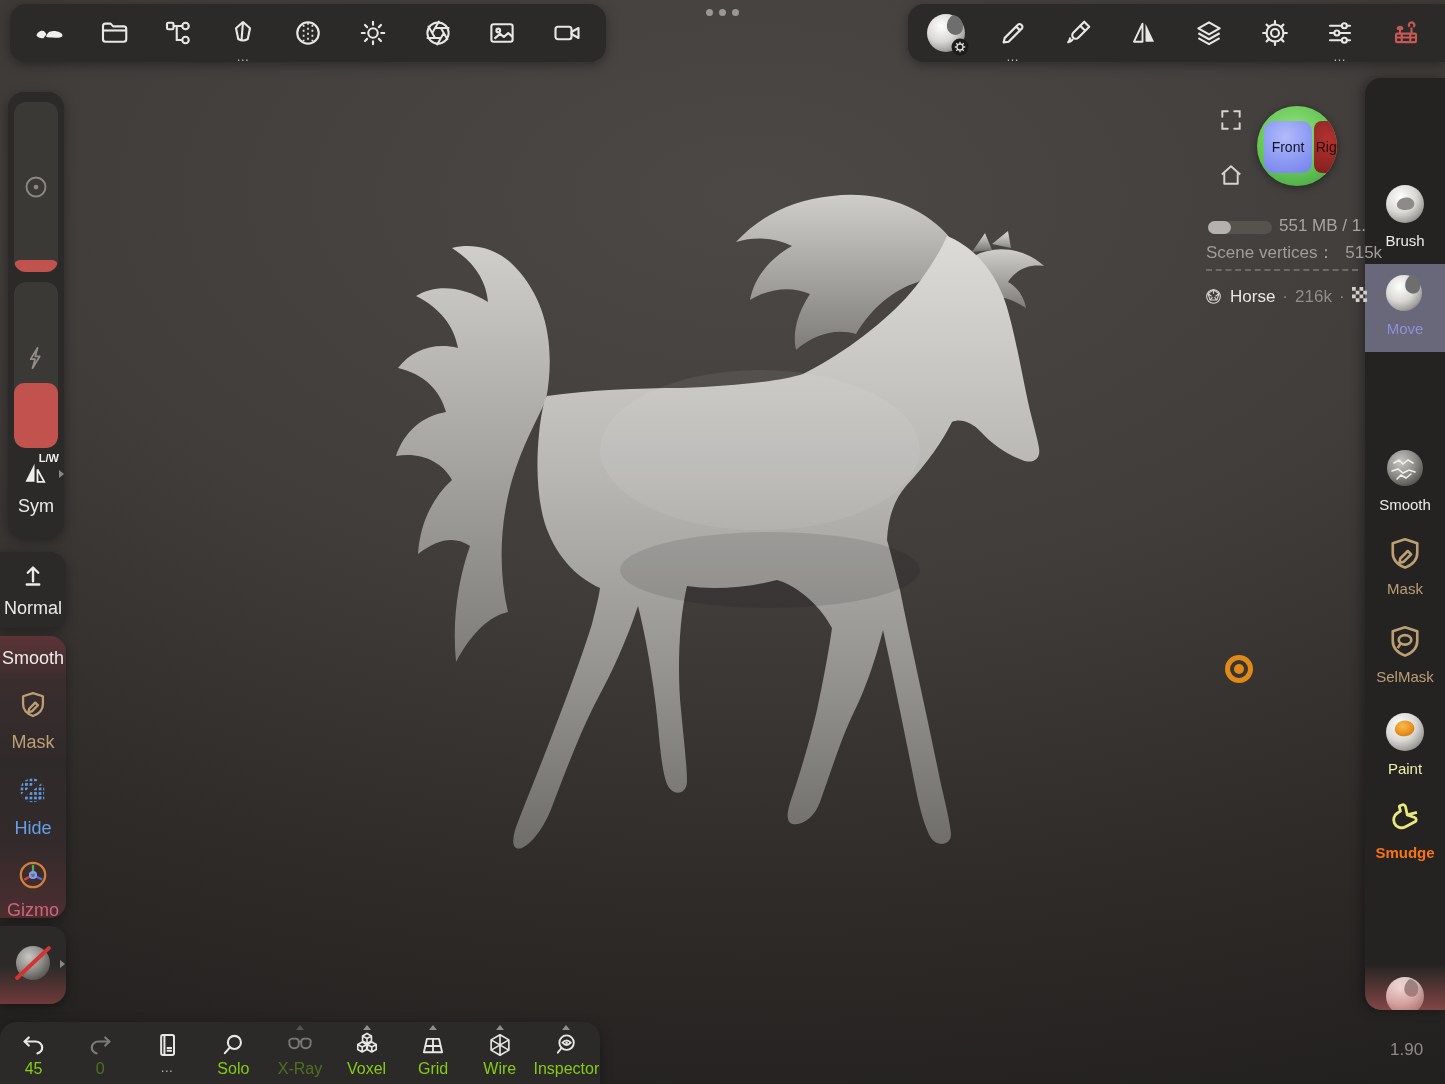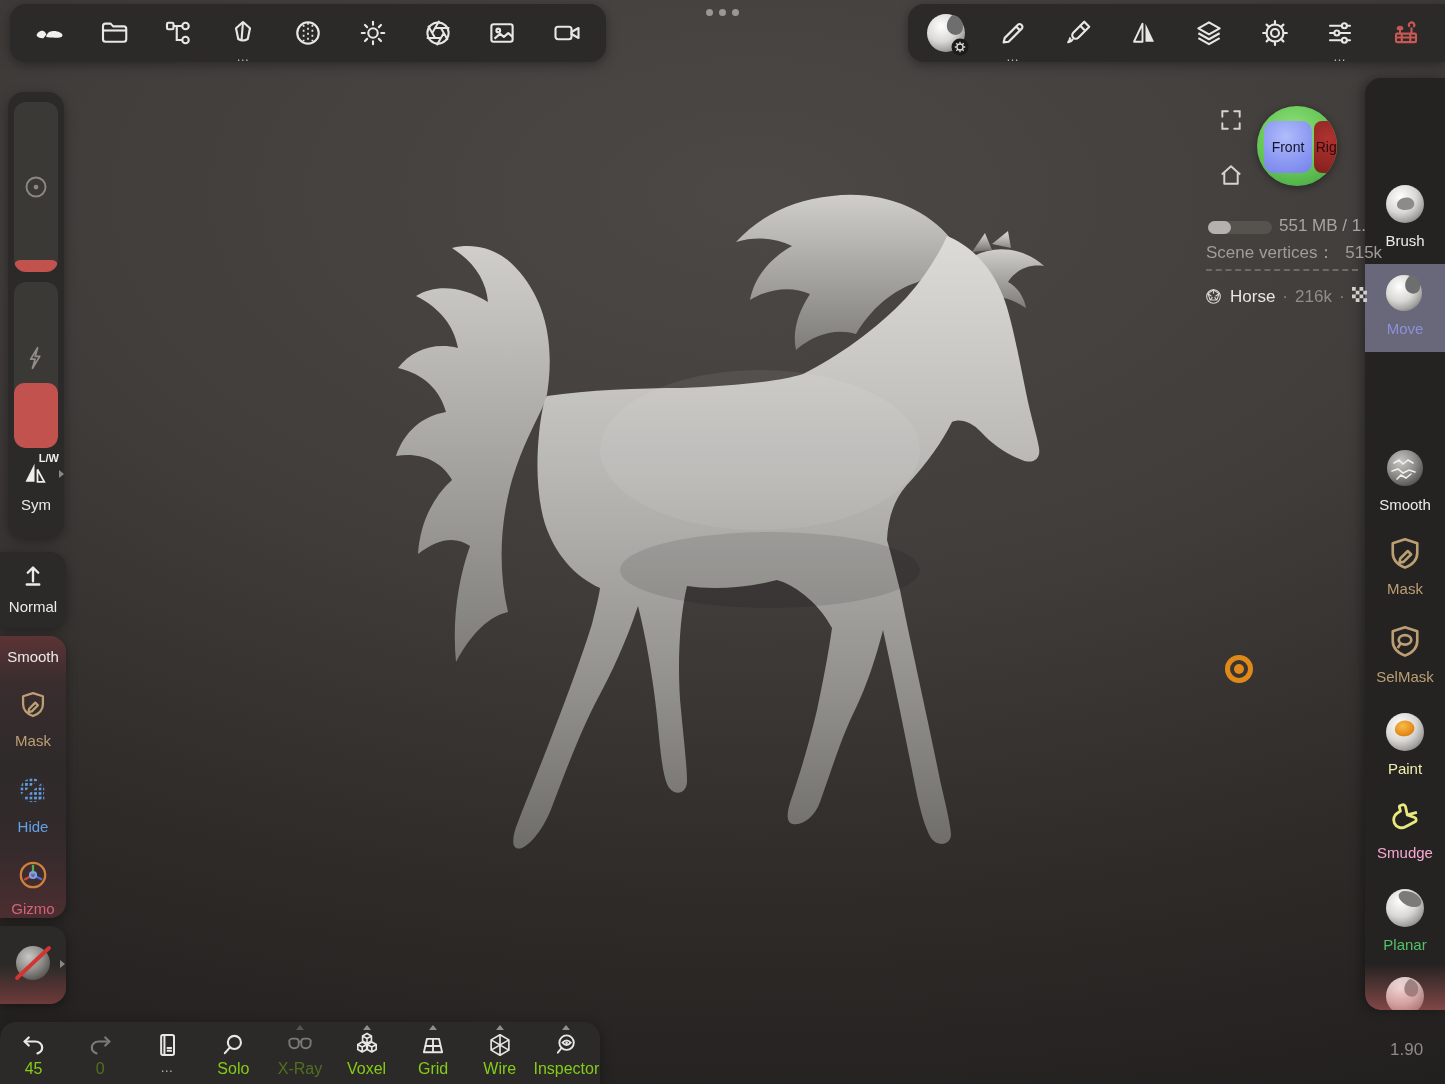--- a/index.html
+++ b/index.html
@@ -10,21 +10,21 @@
   .flexrow{display:flex;align-items:center;justify-content:space-evenly;}
   .icnbtn{position:relative;display:flex;flex-direction:column;align-items:center;justify-content:center;width:52px;height:58px;}
   .ovf{position:absolute;bottom:0px;font-size:13px;color:#b9b7b3;letter-spacing:1px;line-height:10px;}
   .lbl{font-size:15px;color:#84cc16;text-align:center;}
   .dim{opacity:.42;}
   svg{display:block;}
   
   .slider{position:absolute;left:6px;width:44px;background:#3b3936;border-radius:12px;overflow:hidden;}
   .slider .sicon{position:absolute;left:50%;transform:translateX(-50%);}
   .sfill{position:absolute;left:0;right:0;bottom:0;background:#c2524e;border-radius:10px;}
-  .leftpanel-label{position:absolute;width:100%;text-align:center;font-size:15px;}
+  .leftpanel-label{position:absolute;width:100%;text-align:center;font-size:18px;}
   
   .bcol{position:relative;display:flex;flex-direction:column;align-items:center;width:66px;height:62px;}
   .bcol svg{margin-top:9px;}
   .bcol .lbl{font-size:16px;margin-top:1px;}
   .caret{position:absolute;top:3px;width:0;height:0;border-left:4px solid transparent;border-right:4px solid transparent;border-bottom:5px solid #928f8b;}
   
   #rightbar{position:absolute;left:1365px;top:78px;width:80px;height:932px;background:#242322;
     border-radius:16px 0 0 16px;box-shadow:-3px 0 12px rgba(0,0,0,.35);overflow:hidden;}
   .rrow{position:absolute;left:0;width:80px;height:88px;display:flex;flex-direction:column;align-items:center;}
   .rrow svg{margin-top:5px;}
@@ -348,30 +348,23 @@
           <path d="M13 19c1.2-7 11.5-10.4 17.3-4.6 4.6 4.6 1.2 11.5-5.8 12.7-6.9 1.1-12.6-2.3-11.5-8.1z" fill="url(#gOrange)"></path>
         </svg>
       <span class="lbl" style="color:#f0f0ae;">Paint</span>
     </div>
 
     <div class="rrow" style="top:714px;">
       <svg width="42" height="42" viewBox="0 0 24 24" fill="none" stroke="#e9e97e" stroke-width="1.6" stroke-linejoin="round">
         <path d="M10.2 4.6c.9-.5 1.9 0 2.1 1l1 4.6 4.2 1.5c1.1.4 1.2 1.9.2 2.4l-5.4 2.9c-2.4 1.3-5.3.3-6.4-2.1-.9-2-.2-4.4 1.6-5.6l1.9-1.2-.6-2.3c-.2-.7.2-1 1.4-1.2z"></path>
         <path d="M13.3 10.2l5.5-1.4"></path>
       </svg>
-      <span class="lbl" style="color:#f9a8d4;">Smudge</span>
-    </div>
-
-    <div class="rrow" style="top:802px;">
-      <svg width="46" height="46" viewBox="0 0 46 46">
-        <circle cx="23" cy="23" r="19" fill="url(#gSphere)"></circle>
-        <ellipse cx="28" cy="14" rx="12" ry="7" transform="rotate(24 28 14)" fill="#7b7a78"></ellipse>
-      </svg>
-      <span class="lbl" style="color:#53c267;">Planar</span>
-    </div>
+      <span class="lbl" style="color:#f97316;font-weight:bold;">Smudge</span>
+    </div>
+
 
     <div class="rrow" style="top:890px;">
       <svg width="46" height="46" viewBox="0 0 46 46">
           <circle cx="23" cy="23" r="19" fill="url(#gSphere)"></circle>
           <path d="M28 6c6.5 1.5 9.8 8.2 7.8 13.6-1.8 4.8-7.4 5.6-11.2 2-3-2.9-3-8.6 0-12.4 1-1.4 2.2-2.6 3.4-3.2z" fill="#8c8b89"></path>
         </svg>
     </div>
     <div class="rs-redglow"></div>
   </div>
 

